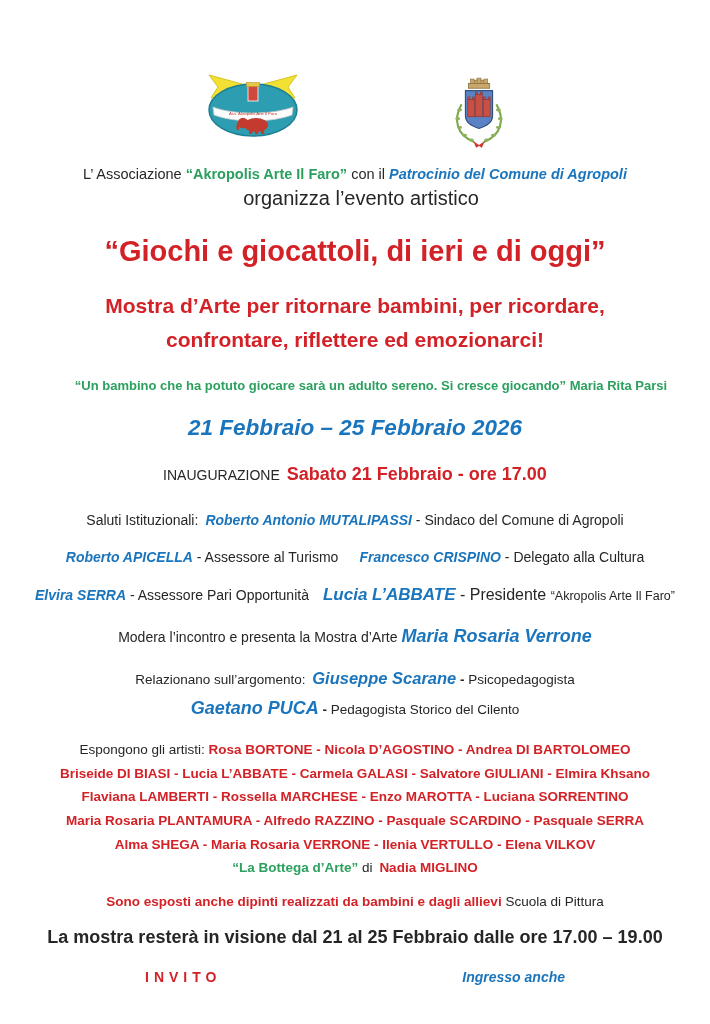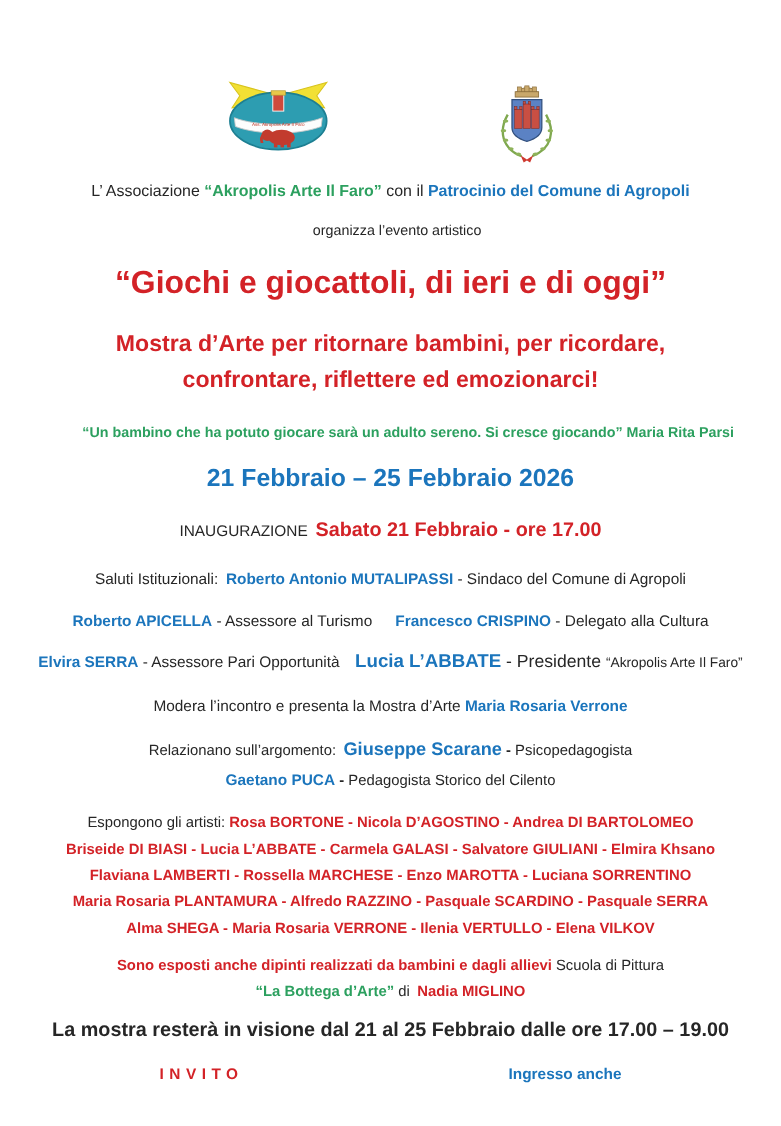--- a/index.html
+++ b/index.html
@@ -13,41 +13,41 @@
   .logos{
     display:flex;align-items:flex-start;
     padding:72px 0 0 205px;gap:147px;height:78px;
   }
   .logo{display:block;}
   .flyer-body{display:block;}
   .line{text-align:center;line-height:1.18;white-space:nowrap;}
   
   .c-black{color:var(--black);}
   .c-red{color:var(--red);}
-  .c-blue{color:var(--blue);}
+  .c-blue{color:var(--blue);font-style:italic;}
   .c-green{color:var(--green);}
   .b{font-weight:bold;}
   
   .line-intro{font-size:14.5px;margin-top:16px;}
   .line-venue{font-size:14px;margin-top:22px;}
-  .line-organizes{font-size:13px;margin-top:19px;padding-left:12px;}
+  .line-organizes{font-size:20px;margin-top:4px;padding-left:12px;}
   .line-title{font-size:29px;margin-top:23px;}
   .line-subtitle1{font-size:21px;margin-top:26px;}
   .line-subtitle2{font-size:21px;margin-top:9px;}
   .line-quote{font-size:13px;margin-top:26px;padding-left:32px;}
   .line-dates{font-size:22.5px;margin-top:21px;}
   .line-inauguration{font-size:14px;margin-top:23px;}
   .inaug-date{font-size:18px;}
   .line-saluti{font-size:14px;margin-top:26px;}
   .line-assessori{font-size:14px;margin-top:21px;}
   .line-serra{font-size:14px;margin-top:19px;}
   .lg{font-size:17px;}
   .md{font-size:16px;}
   .sm{font-size:12.5px;}
-  .md2{font-size:14px;}
+  .md2{font-size:18px;}
   .lg2{font-size:16.5px;}
   .line-modera{font-size:14px;margin-top:21px;}
   .line-relazionano{font-size:13.5px;margin-top:22px;}
   .line-puca{font-size:13.5px;margin-top:10px;}
   .line-artists1{font-size:13.5px;margin-top:22px;}
   .line-artists2,.line-artists3,.line-artists4,.line-artists5{font-size:13.5px;margin-top:8px;}
   .line-children{font-size:13.5px;margin-top:18px;}
   .line-bottega{font-size:13.5px;margin-top:7px;}
   .line-visione{font-size:18px;margin-top:17px;}
   .line-footer{font-size:14px;margin-top:21px;display:flex;justify-content:space-between;padding:0 145px;}
@@ -129,22 +129,22 @@
       <div class="line line-assessori"><span class="c-blue b">Roberto APICELLA</span><span class="c-black"> - Assessore al Turismo  </span><span class="c-blue b">Francesco CRISPINO</span><span class="c-black"> - Delegato alla Cultura</span></div>
       <div class="line line-serra"><span class="c-blue b">Elvira SERRA</span><span class="c-black"> - Assessore Pari Opportunità </span><span class="c-blue b lg">Lucia L’ABBATE</span><span class="c-black md"> - Presidente </span><span class="c-black sm">“Akropolis Arte Il Faro”</span></div>
       <div class="line line-modera"><span class="c-black">Modera l’incontro e presenta la Mostra d’Arte </span><span class="c-blue b md2">Maria Rosaria Verrone</span></div>
       <div class="line line-relazionano"><span class="c-black">Relazionano sull’argomento: </span><span class="c-blue b lg2">Giuseppe Scarane</span><span class="c-black b"> - </span><span class="c-black">Psicopedagogista</span></div>
       <div class="line line-puca"><span class="c-blue b md2">Gaetano PUCA</span><span class="c-black b"> - </span><span class="c-black">Pedagogista Storico del Cilento</span></div>
       <div class="line line-artists1"><span class="c-black">Espongono gli artisti: </span><span class="c-red b">Rosa BORTONE - Nicola D’AGOSTINO - Andrea DI BARTOLOMEO</span></div>
       <div class="line line-artists2"><span class="c-red b">Briseide DI BIASI - Lucia L’ABBATE - Carmela GALASI - Salvatore GIULIANI - Elmira Khsano</span></div>
       <div class="line line-artists3"><span class="c-red b">Flaviana LAMBERTI - Rossella MARCHESE - Enzo MAROTTA - Luciana SORRENTINO</span></div>
       <div class="line line-artists4"><span class="c-red b">Maria Rosaria PLANTAMURA - Alfredo RAZZINO - Pasquale SCARDINO - Pasquale SERRA</span></div>
       <div class="line line-artists5"><span class="c-red b">Alma SHEGA - Maria Rosaria VERRONE - Ilenia VERTULLO - Elena VILKOV</span></div>
+      <div class="line line-bottega"><span class="c-green b">“La Bottega d’Arte” </span><span class="c-black">di </span><span class="c-red b">Nadia MIGLINO</span></div>
       <div class="line line-children"><span class="c-red b">Sono esposti anche dipinti realizzati da bambini e dagli allievi </span><span class="c-black">Scuola di Pittura</span></div>
-      <div class="line line-bottega"><span class="c-green b">“La Bottega d’Arte” </span><span class="c-black">di </span><span class="c-red b">Nadia MIGLINO</span></div>
       <div class="line line-visione"><span class="c-black b">La mostra resterà in visione dal 21 al 25 Febbraio dalle ore 17.00 – 19.00</span></div>
       <div class="line line-footer">
         <span class="c-red b invito">INVITO</span>
         <span class="c-blue b">Ingresso anche</span>
       </div>
     </main>
 
 </div>
 
 </body></html>

